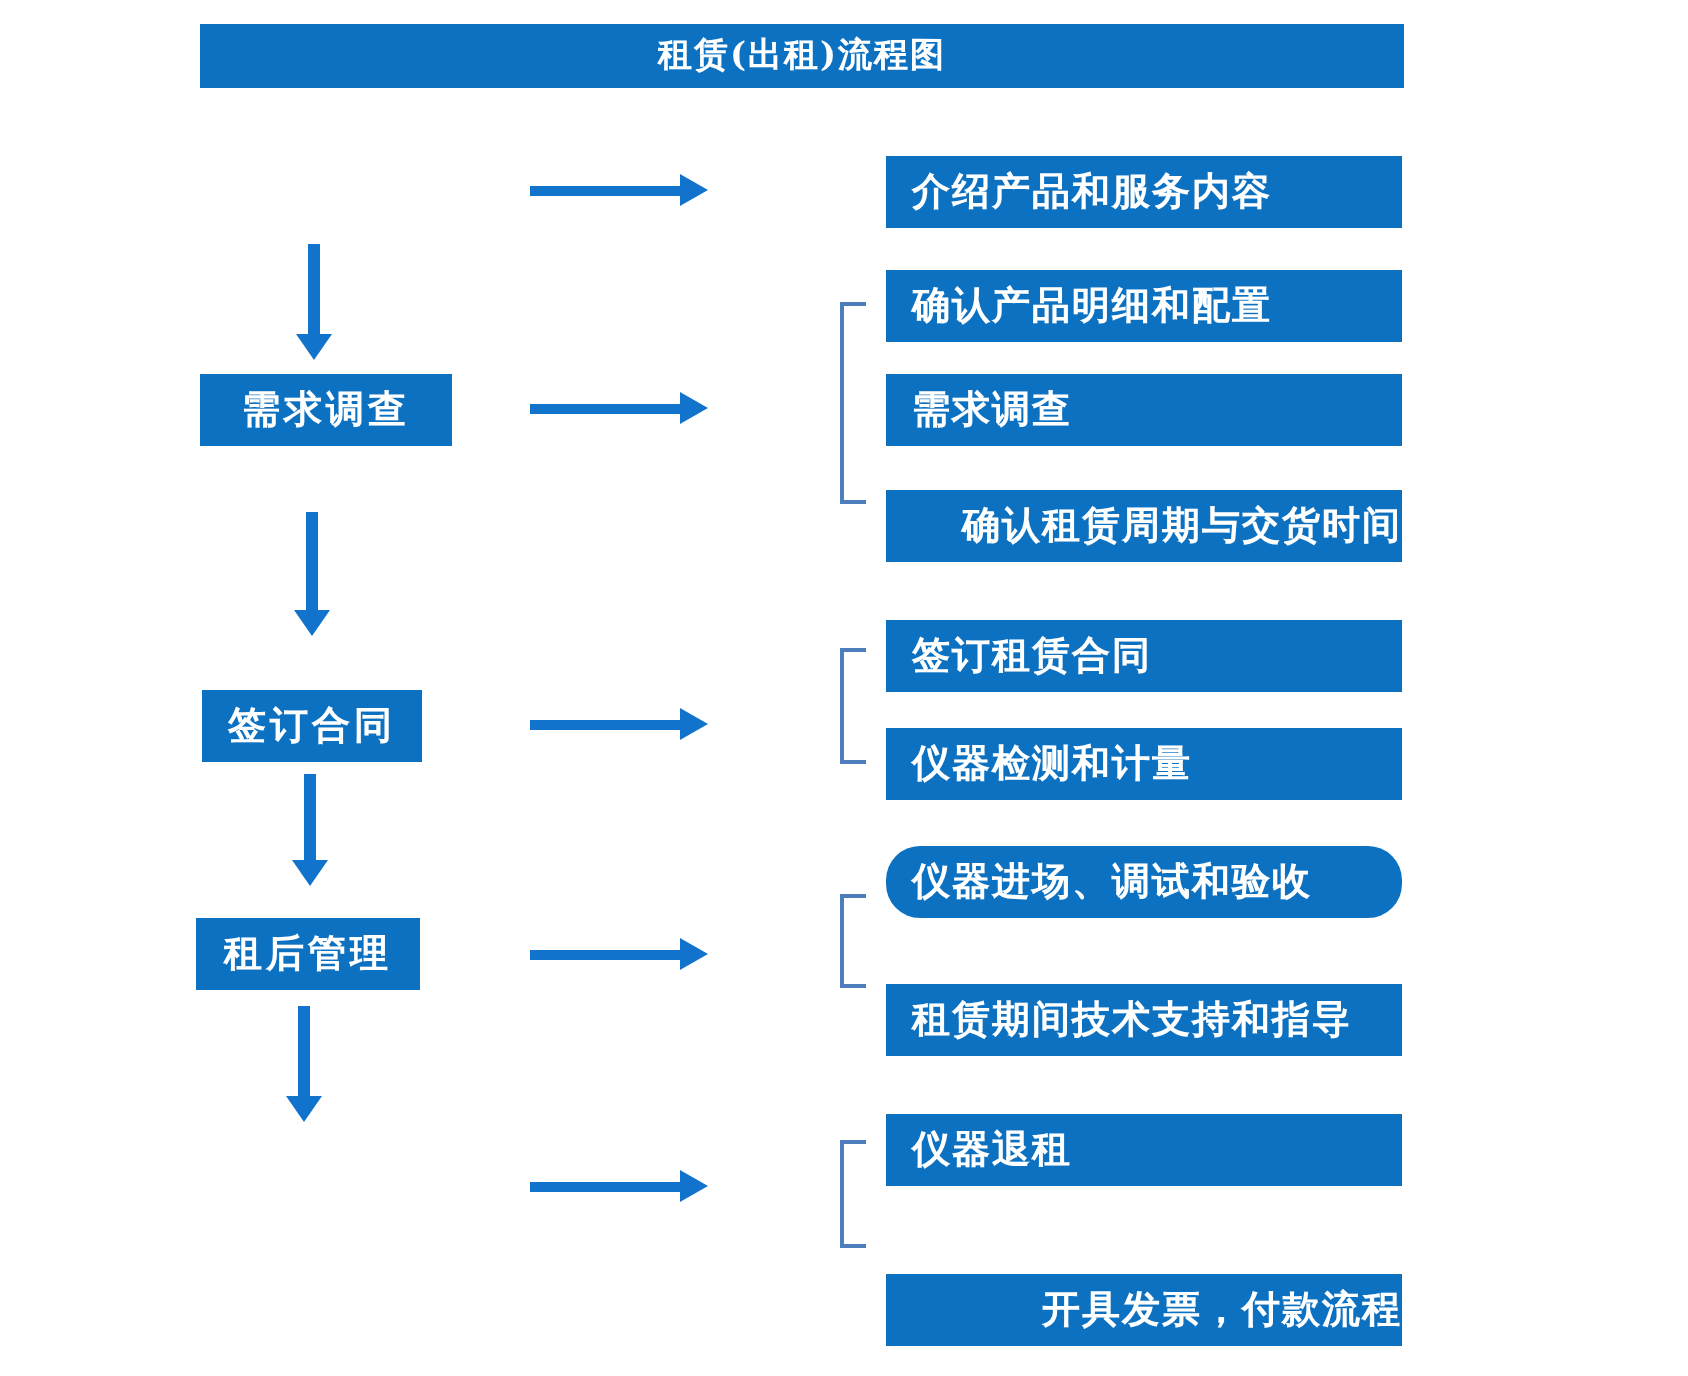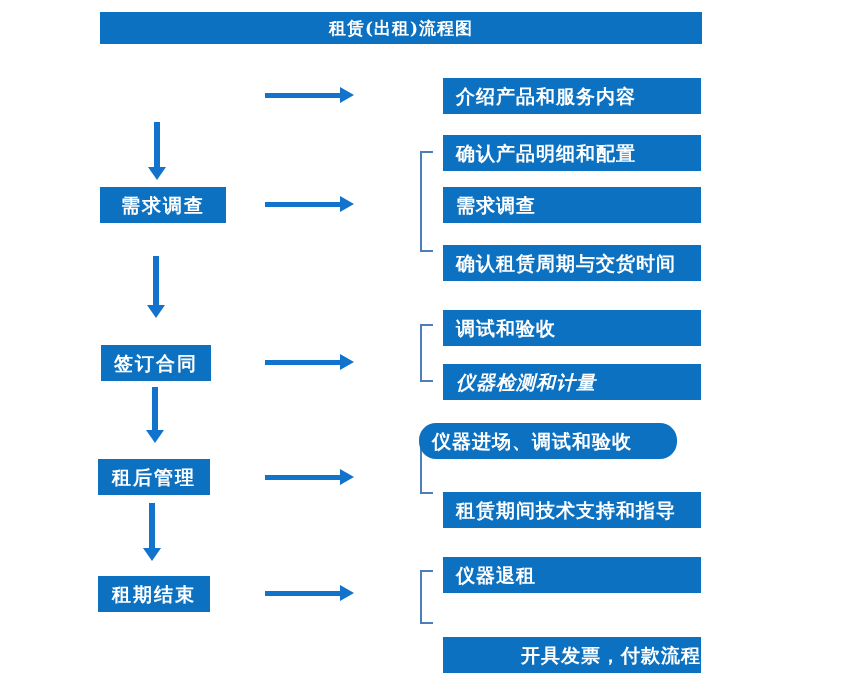--- a/index.html
+++ b/index.html
@@ -46,21 +46,20 @@
 </head>
 <body>
 
 <div class="canvas">
 
   <div class="bar title" style="left:100px;top:12px;width:602px;">租赁(出租)流程图</div>
 
   <div class="bar stage" style="left:100px;top:187px;width:126px;">需求调查</div>
   <div class="bar stage" style="left:101px;top:345px;width:110px;">签订合同</div>
   <div class="bar stage" style="left:98px;top:459px;width:112px;">租后管理</div>
-  <div class="bar stage" style="left:98px;top:576px;width:112px;">租期结束</div>
 
   <div class="v-arrow" style="left:148px;top:122px;height:58px;">
     <div class="v-shaft"></div>
     <div class="v-head"></div>
   </div>
   <div class="v-arrow" style="left:147px;top:256px;height:62px;">
     <div class="v-shaft"></div>
     <div class="v-head"></div>
   </div>
   <div class="v-arrow" style="left:146px;top:387px;height:56px;">
@@ -94,21 +93,21 @@
   </div>
 
   <div class="bracket" style="left:420px;top:151px;height:101px;"></div>
   <div class="bracket" style="left:420px;top:324px;height:58px;"></div>
   <div class="bracket" style="left:420px;top:447px;height:47px;"></div>
   <div class="bracket" style="left:420px;top:570px;height:54px;"></div>
 
   <div class="bar detail" style="left:443px;top:78px;">介绍产品和服务内容</div>
   <div class="bar detail" style="left:443px;top:135px;">确认产品明细和配置</div>
   <div class="bar detail" style="left:443px;top:187px;">需求调查</div>
-  <div class="bar detail" style="left:443px;top:245px;">确认租赁周期与交货时间</div>
-  <div class="bar detail" style="left:443px;top:310px;">调试和验收</div>
-  <div class="bar detail" style="left:443px;top:364px;font-style:italic;">仪器检测和计量</div>
-  <div class="bar detail" style="left:419px;top:423px;border-radius:17px;">仪器进场、调试和验收</div>
+  <div class="bar detail" style="left:443px;top:245px;text-align:right;">确认租赁周期与交货时间</div>
+  <div class="bar detail" style="left:443px;top:310px;">签订租赁合同</div>
+  <div class="bar detail" style="left:443px;top:364px;">仪器检测和计量</div>
+  <div class="bar detail" style="left:443px;top:423px;border-radius:17px;">仪器进场、调试和验收</div>
   <div class="bar detail" style="left:443px;top:492px;">租赁期间技术支持和指导</div>
   <div class="bar detail" style="left:443px;top:557px;">仪器退租</div>
   <div class="bar detail" style="left:443px;top:637px;text-align:right;">开具发票，付款流程</div>
 
 </div>
 
 </body></html>

